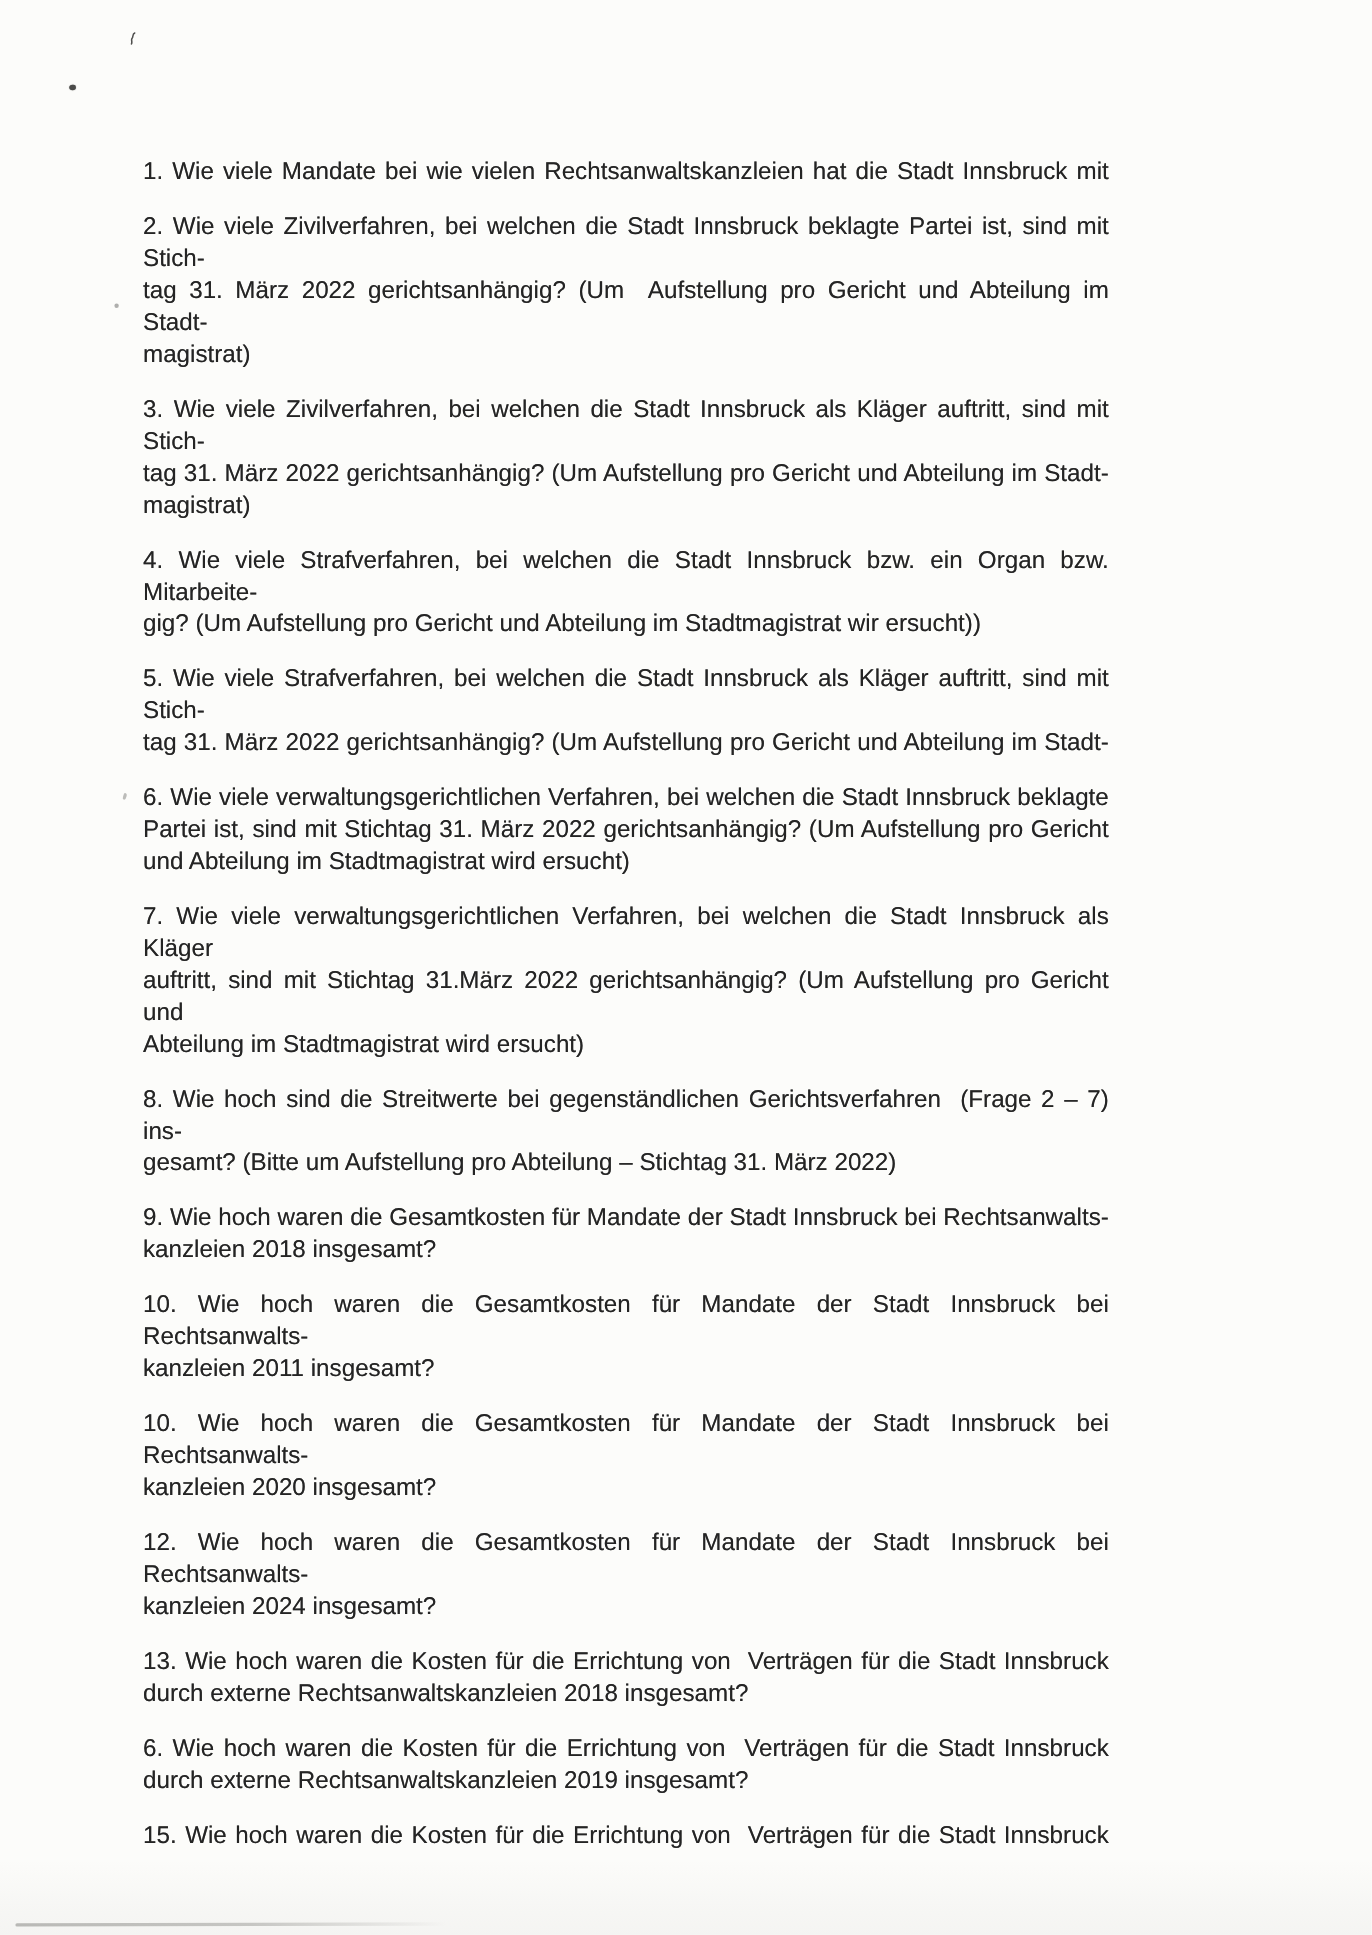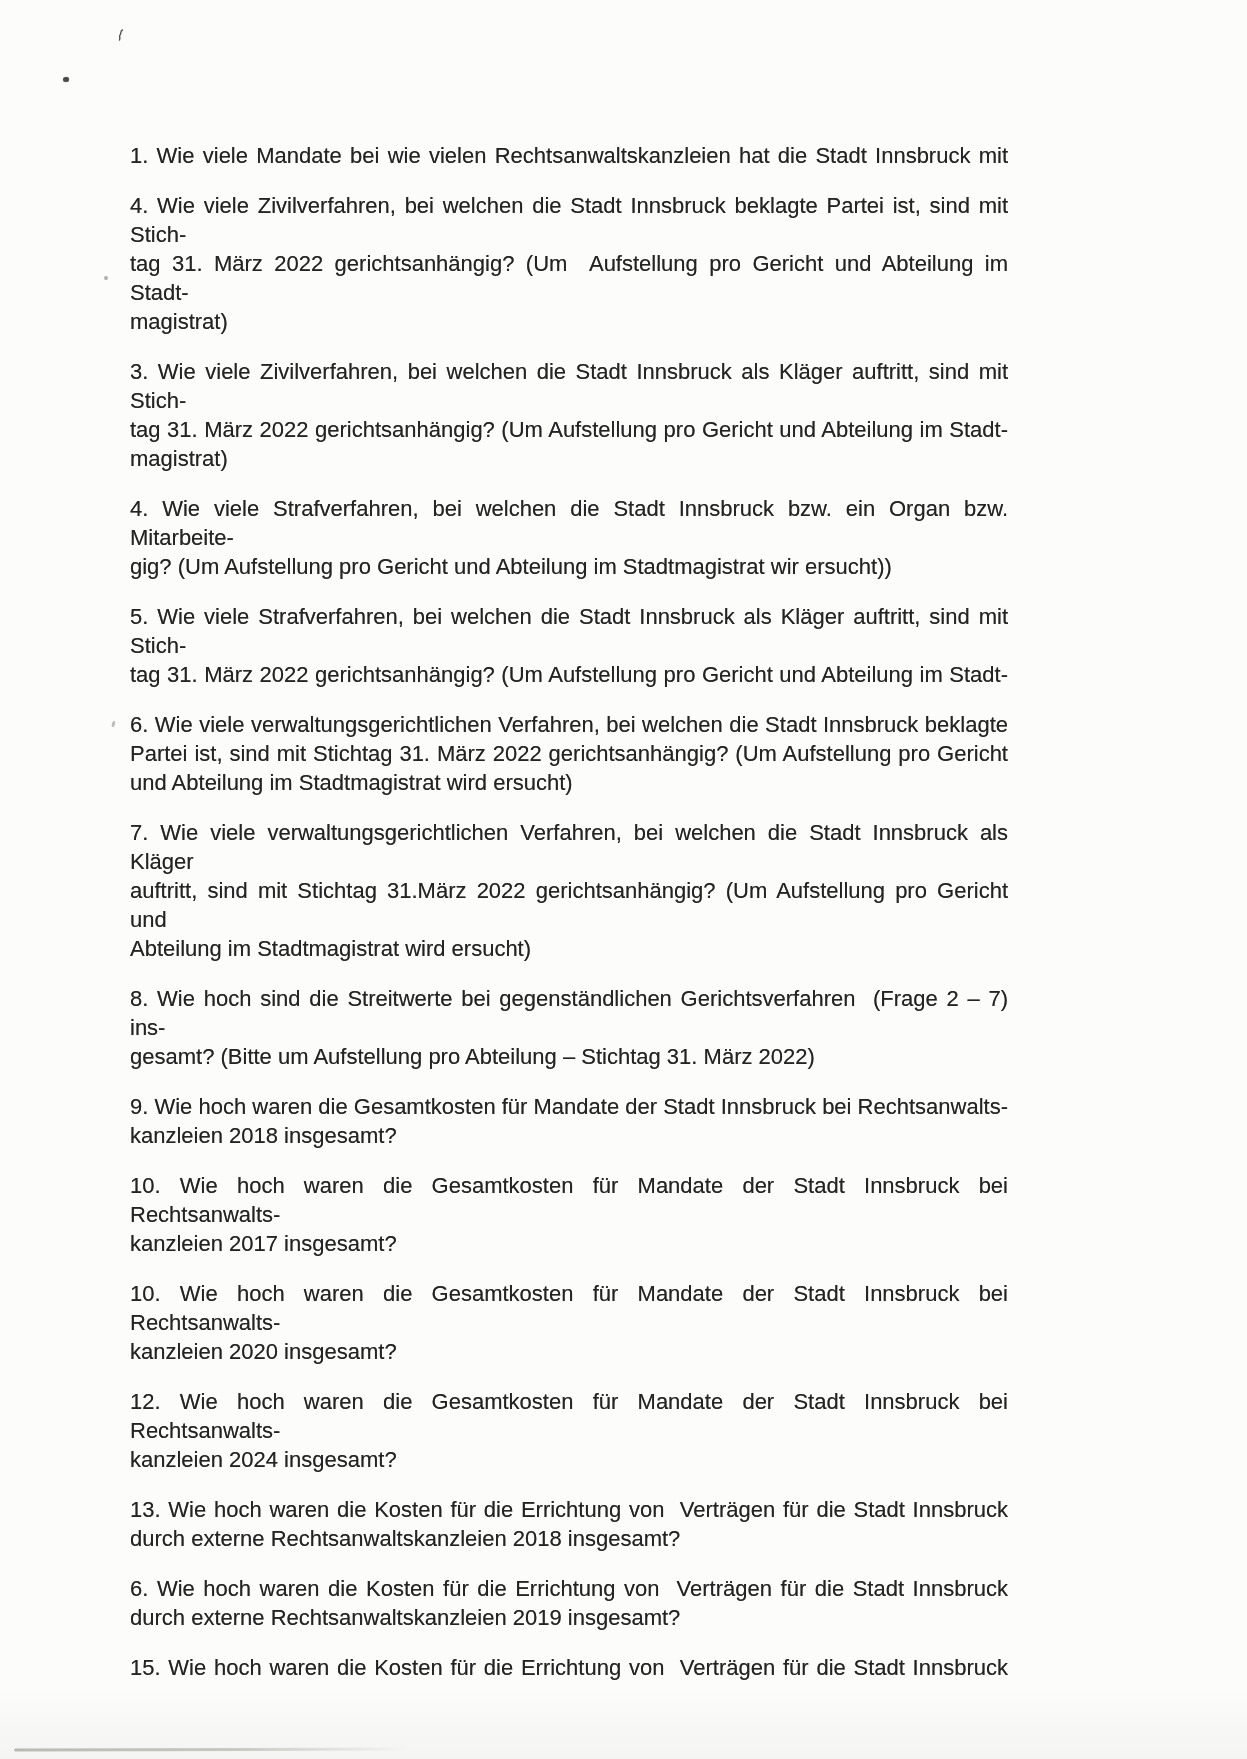--- a/index.html
+++ b/index.html
@@ -103,21 +103,21 @@
 </svg>
 <div class="artifact speck-dot"></div>
 <div class="artifact speck-faint-dot"></div>
 <div class="artifact speck-faint-comma"></div>
 
 <div class="doc-body">
     <div class="para">
       <div class="line fill">1. Wie viele Mandate bei wie vielen Rechtsanwaltskanzleien hat die Stadt Innsbruck mit</div>
     </div>
     <div class="para">
-      <div class="line fill">4. Wie viele Zivilverfahren, bei welchen die Stadt Innsbruck beklagte Partei ist, sind mit Stich-</div>
+      <div class="line fill">2. Wie viele Zivilverfahren, bei welchen die Stadt Innsbruck beklagte Partei ist, sind mit Stich-</div>
       <div class="line fill">tag 31. März 2022 gerichtsanhängig? (Um  Aufstellung pro Gericht und Abteilung im Stadt-</div>
       <div class="line">magistrat)</div>
     </div>
     <div class="para">
       <div class="line fill">3. Wie viele Zivilverfahren, bei welchen die Stadt Innsbruck als Kläger auftritt, sind mit Stich-</div>
       <div class="line fill">tag 31. März 2022 gerichtsanhängig? (Um Aufstellung pro Gericht und Abteilung im Stadt-</div>
       <div class="line">magistrat)</div>
     </div>
     <div class="para">
       <div class="line fill">4. Wie viele Strafverfahren, bei welchen die Stadt Innsbruck bzw. ein Organ bzw. Mitarbeite-</div>
@@ -140,21 +140,21 @@
     <div class="para">
       <div class="line fill">8. Wie hoch sind die Streitwerte bei gegenständlichen Gerichtsverfahren  (Frage 2 – 7) ins-</div>
       <div class="line">gesamt? (Bitte um Aufstellung pro Abteilung – Stichtag 31. März 2022)</div>
     </div>
     <div class="para">
       <div class="line fill">9. Wie hoch waren die Gesamtkosten für Mandate der Stadt Innsbruck bei Rechtsanwalts-</div>
       <div class="line">kanzleien 2018 insgesamt?</div>
     </div>
     <div class="para">
       <div class="line fill">10. Wie hoch waren die Gesamtkosten für Mandate der Stadt Innsbruck bei Rechtsanwalts-</div>
-      <div class="line">kanzleien 2017 insgesamt?</div>
+      <div class="line">kanzleien 2011 insgesamt?</div>
     </div>
     <div class="para">
       <div class="line fill">10. Wie hoch waren die Gesamtkosten für Mandate der Stadt Innsbruck bei Rechtsanwalts-</div>
       <div class="line">kanzleien 2020 insgesamt?</div>
     </div>
     <div class="para">
       <div class="line fill">12. Wie hoch waren die Gesamtkosten für Mandate der Stadt Innsbruck bei Rechtsanwalts-</div>
       <div class="line">kanzleien 2024 insgesamt?</div>
     </div>
     <div class="para">

